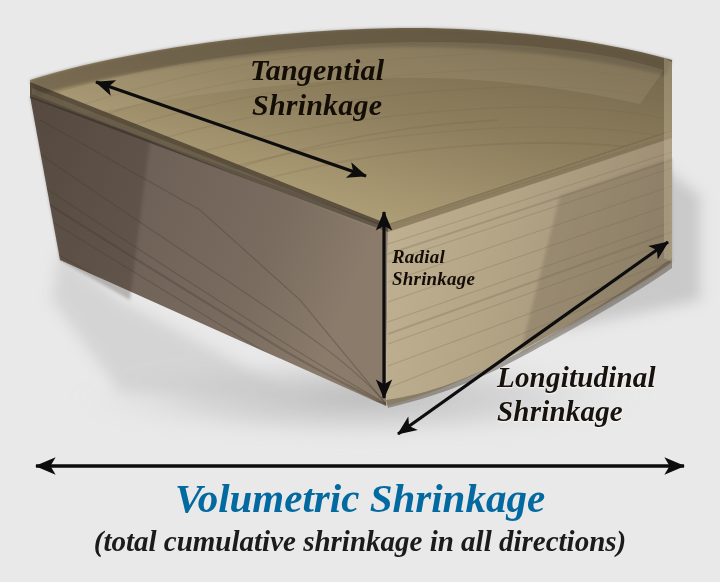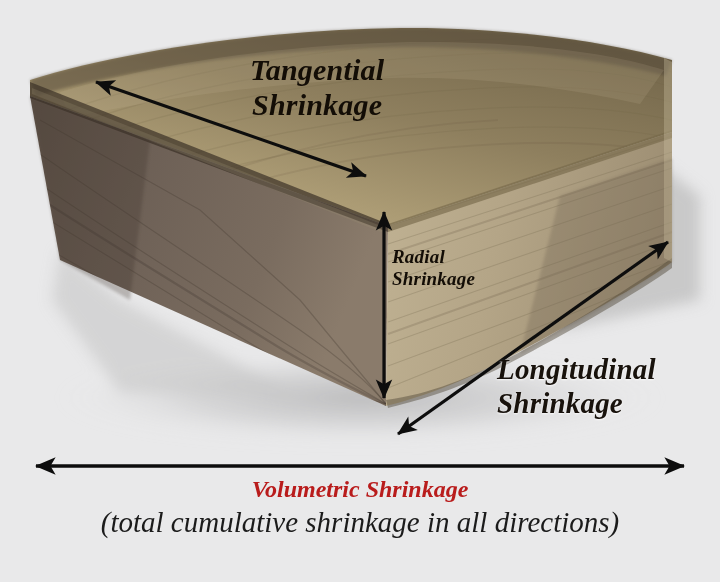--- a/index.html
+++ b/index.html
@@ -41,45 +41,45 @@
     font-size: 30px;
   }
   #label-radial {
     left: 392px;
     top: 246px;
     font-size: 19px;
     text-align: left;
   }
   #label-longitudinal {
     left: 497px;
-    top: 352px;
+    top: 360px;
     font-size: 29px;
     text-align: left;
     text-shadow: 0 1px 2px rgba(255,255,255,0.85);
   }
   #caption {
     position: absolute;
     left: 0;
     top: 476px;
     width: 720px;
     text-align: center;
   }
   #caption-title {
     font-family: "Liberation Serif", serif;
     font-style: italic;
     font-weight: bold;
-    font-size: 24px;
-    color: #b91c1c;
+    font-size: 41px;
+    color: #0369a1;
     line-height: 1.1;
     display: block;
   }
   #caption-sub {
     font-family: "Liberation Serif", serif;
     font-style: italic;
-    font-weight: normal;
+    font-weight: bold;
     font-size: 29px;
     color: #1b1b1b;
     line-height: 1.15;
     display: block;
     margin-top: 4px;
   }
 </style>
 </head>
 <body>
 

